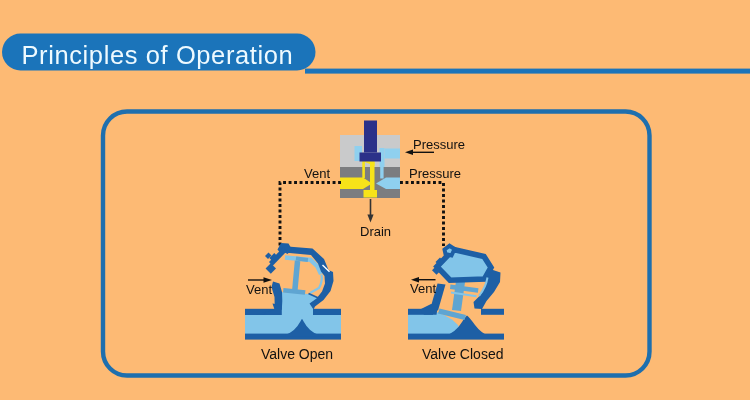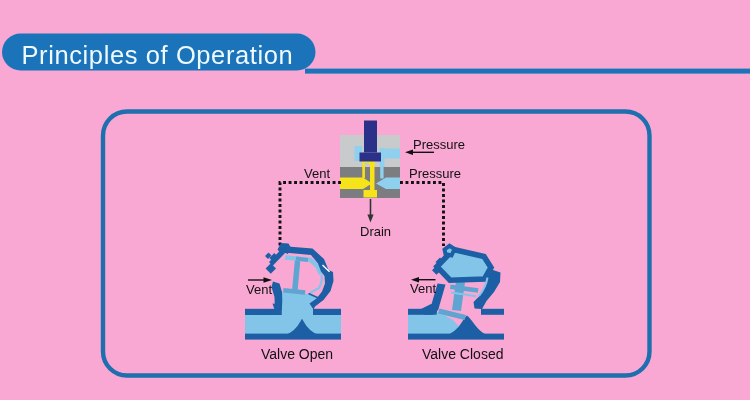--- a/index.html
+++ b/index.html
@@ -1,16 +1,16 @@
 <!DOCTYPE html>
 <html><head>
 <meta charset="utf-8">
 <style>
   html,body{margin:0;padding:0;background:#ffffff;}
-  #canvas{position:relative;width:750px;height:400px;overflow:hidden;background:#f9a8d4;
+  #canvas{position:relative;width:750px;height:400px;overflow:hidden;background:#fdba74;
           font-family:"Liberation Sans", sans-serif;-webkit-font-smoothing:antialiased;}
   svg{position:absolute;left:0;top:0;}
 </style>
 </head>
 <body>
 <div id="canvas">
 <svg width="750" height="400" viewBox="0 0 750 400">
 
   <rect x="305" y="68.6" width="445" height="5" fill="#1b74ba"></rect>
   <rect x="2" y="33.5" width="313.5" height="37" rx="18.5" fill="#1b74ba"></rect>

